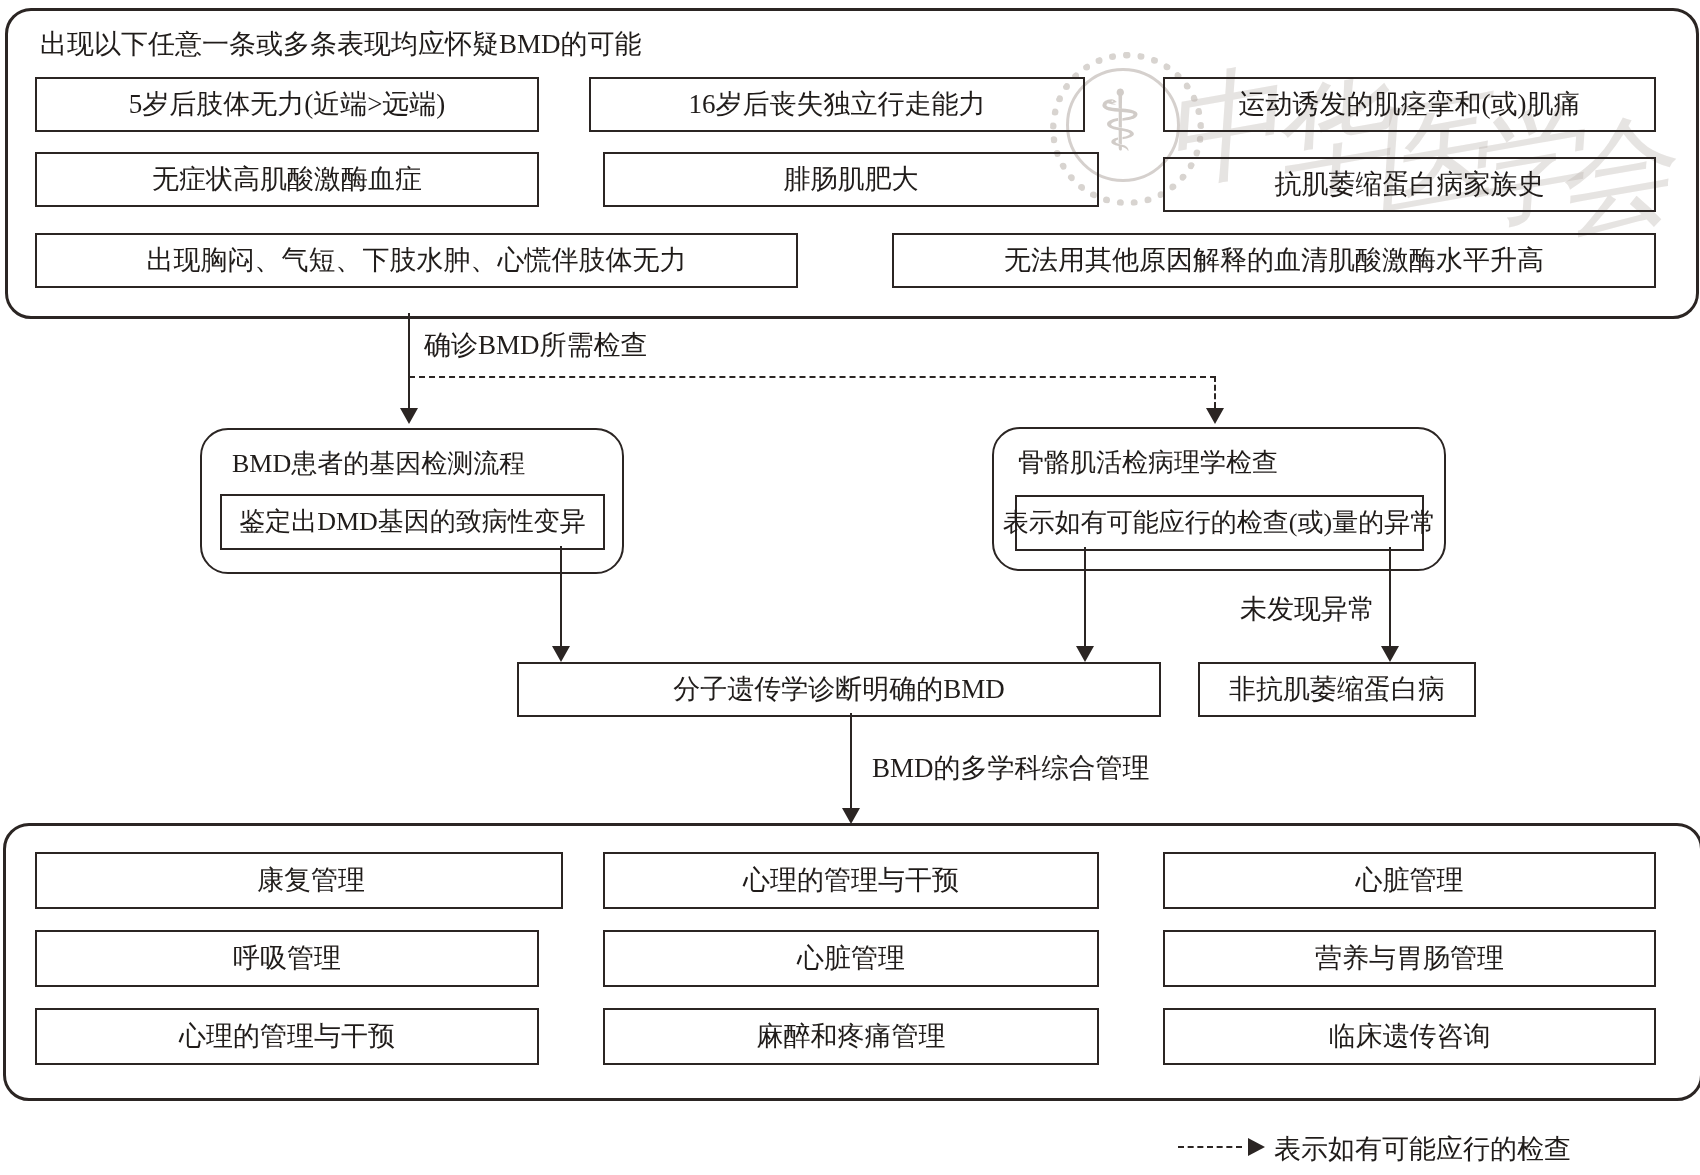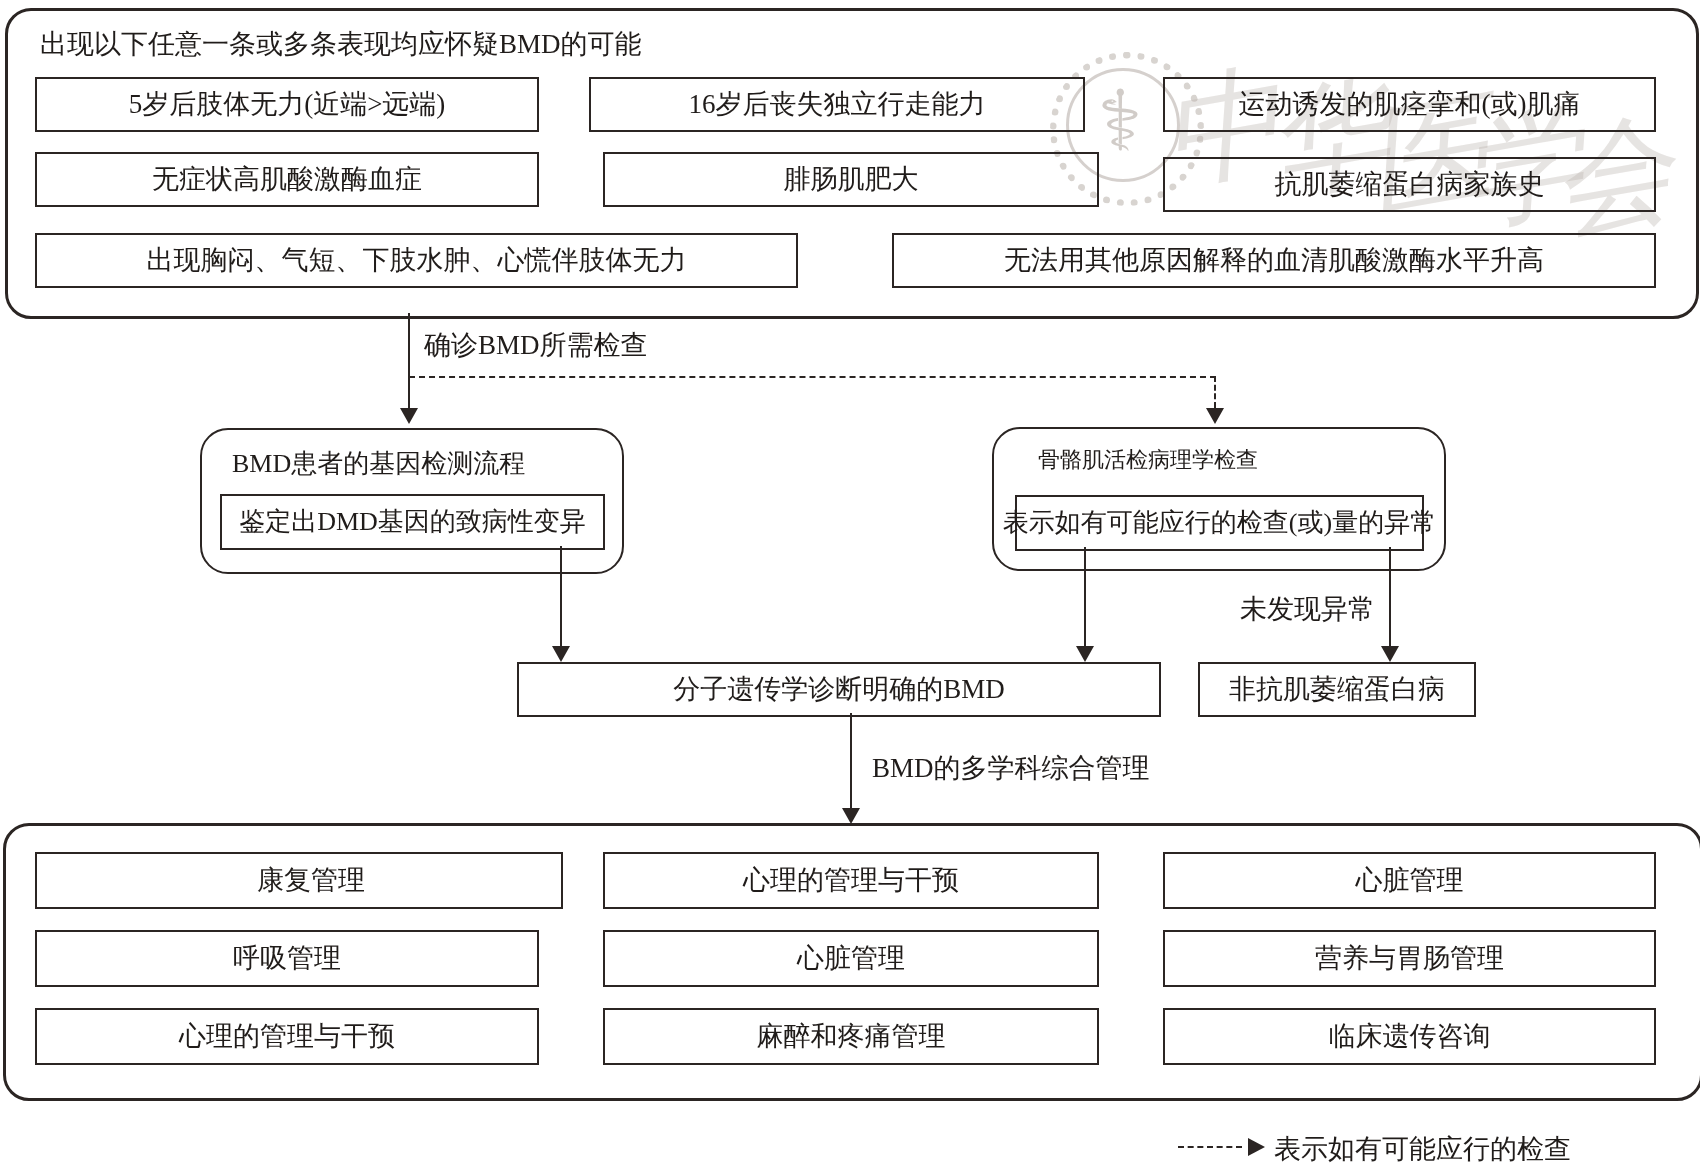--- a/index.html
+++ b/index.html
@@ -121,21 +121,21 @@
 
   <div class="dash-h" style="left:409px;top:376px;width:807px;"></div>
   <div class="dash-v" style="left:1214px;top:376px;height:32px;"></div>
   <div class="arrow-down" style="left:1206px;top:408px;"></div>
 
   <div class="rbox" style="left:200px;top:428px;width:420px;height:142px;"></div>
   <div class="label" style="left:232px;top:446px;font-size:26px;">BMD患者的基因检测流程</div>
   <div class="box" style="left:220px;top:494px;width:381px;height:52px;font-size:26px;">鉴定出DMD基因的致病性变异</div>
 
   <div class="rbox" style="left:992px;top:427px;width:450px;height:140px;"></div>
-  <div class="label" style="left:1018px;top:445px;font-size:22px;margin-left:20px;">骨骼肌活检病理学检查</div>
+  <div class="label" style="left:1018px;top:445px;font-size:26px;">骨骼肌活检病理学检查</div>
   <div class="box" style="left:1015px;top:495px;width:405px;height:52px;font-size:26px;">表示如有可能应行的检查(或)量的异常</div>
 
   <div class="vline" style="left:560px;top:546px;height:101px;"></div>
   <div class="arrow-down" style="left:552px;top:646px;"></div>
 
   <div class="vline" style="left:1084px;top:547px;height:100px;"></div>
   <div class="arrow-down" style="left:1076px;top:646px;"></div>
 
   <div class="vline" style="left:1389px;top:547px;height:100px;"></div>
   <div class="arrow-down" style="left:1381px;top:646px;"></div>

